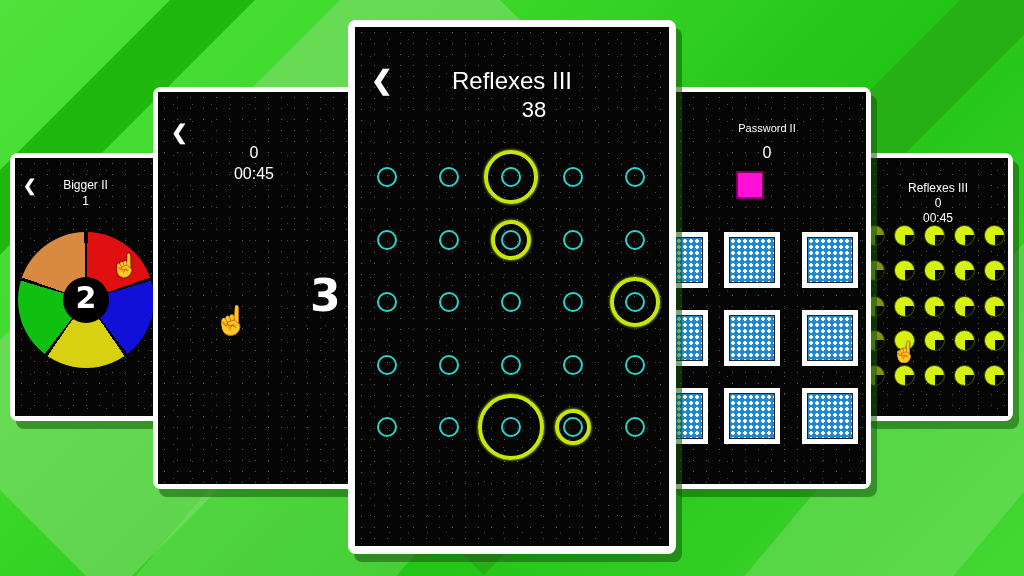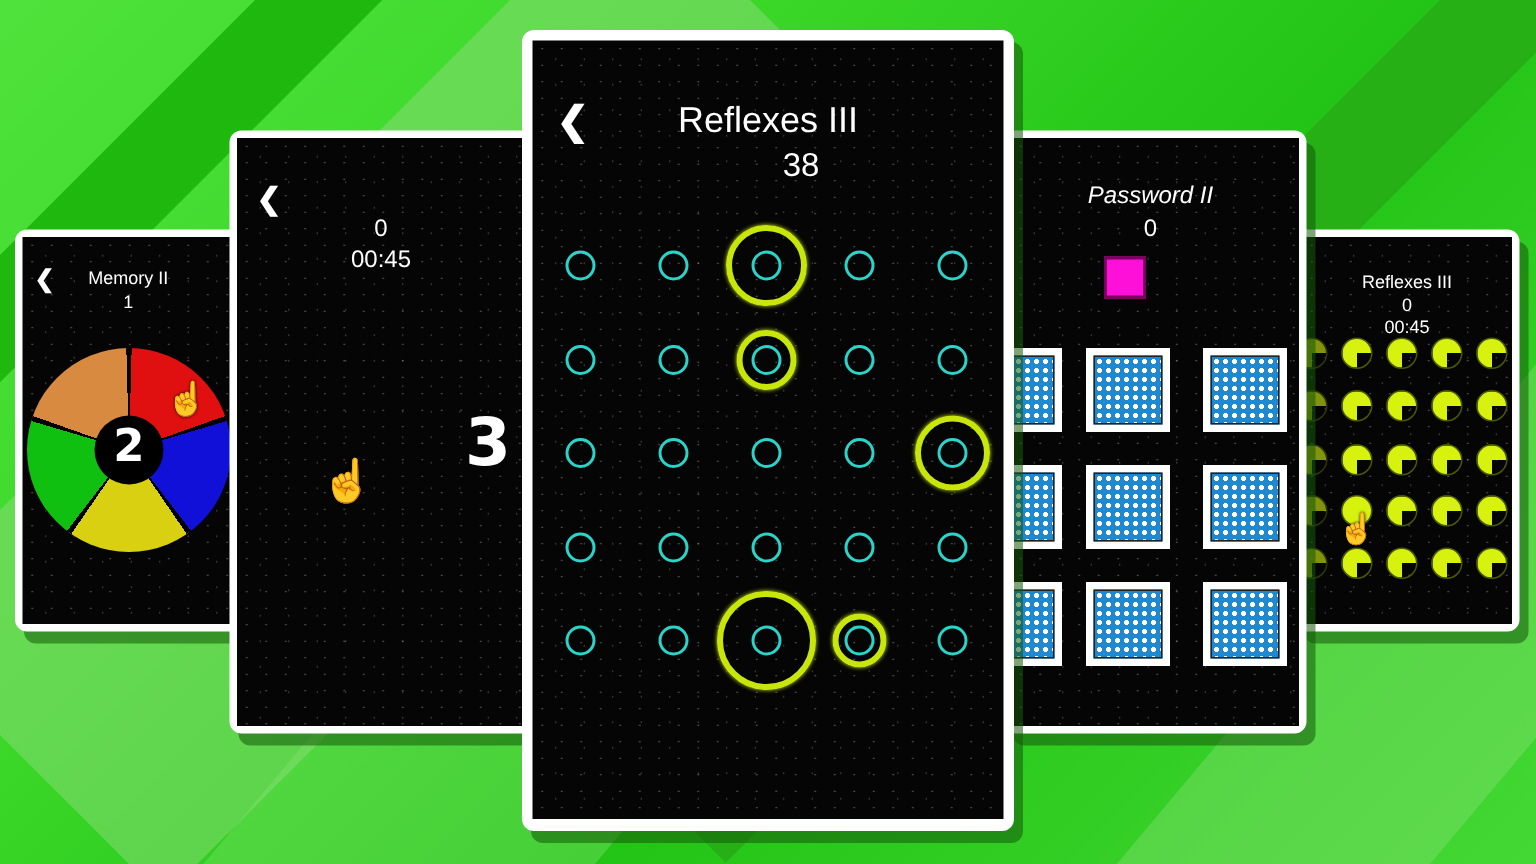--- a/index.html
+++ b/index.html
@@ -27,21 +27,21 @@
 
 <div class="bg-stripe" style="left:230px;top:-60px;width:60px;height:700px;background:#1fb80f;transform:rotate(45deg);"></div>
 <div class="bg-stripe" style="left:420px;top:-80px;width:260px;height:700px;background:rgba(150,220,130,0.45);transform:rotate(45deg);"></div>
 <div class="bg-stripe" style="left:1000px;top:-40px;width:70px;height:800px;background:#26b016;transform:rotate(45deg);"></div>
 <div class="bg-stripe" style="left:300px;top:380px;width:200px;height:400px;background:rgba(140,230,120,0.35);transform:rotate(40deg);"></div>
 <div class="bg-stripe" style="left:1060px;top:200px;width:160px;height:600px;background:rgba(150,225,130,0.35);transform:rotate(40deg);"></div>
 
 <div class="card" style="left:10px;top:153px;width:151px;height:268px;z-index:1;">
   <div class="screen">
     <div class="back" style="left:8px;top:18px;font-size:16px;">❮</div>
-    <div class="title" style="top:20px;font-size:12px;">Memory II</div>
+    <div class="title" style="top:20px;font-size:12px;">Bigger II</div>
     <div class="title" style="top:36px;font-size:12px;">1</div>
     <div style="position:absolute;left:3px;top:74px;width:136px;height:136px;border-radius:50%;
       background:conic-gradient(#e01010 0deg 72deg,#1010d8 72deg 144deg,#d8d010 144deg 216deg,#10c010 216deg 288deg,#d88a40 288deg 360deg);"></div>
     <div style="position:absolute;left:3px;top:74px;width:136px;height:136px;border-radius:50%;
       background:conic-gradient(#000 0deg 1.5deg,transparent 1.5deg 70.5deg,#000 70.5deg 73.5deg,transparent 73.5deg 142.5deg,#000 142.5deg 145.5deg,transparent 145.5deg 214.5deg,#000 214.5deg 217.5deg,transparent 217.5deg 286.5deg,#000 286.5deg 289.5deg,transparent 289.5deg 358.5deg,#000 358.5deg 360deg);"></div>
     <div style="position:absolute;left:48px;top:119px;width:46px;height:46px;border-radius:50%;background:#000;"></div>
     <div class="big-num" style="left:48px;top:122px;width:46px;text-align:center;font-size:30px;">2</div>
     <div class="hand" style="left:96px;top:95px;font-size:22px;">☝</div>
   </div>
 </div>
@@ -87,21 +87,21 @@
     <div class="back" style="left:13px;top:28px;font-size:20px;">❮</div>
     <div class="title" style="top:52px;font-size:16px;">0</div>
     <div class="title" style="top:73px;font-size:16px;">00:45</div>
     <div class="big-num" style="left:152px;top:178px;font-size:44px;">3</div>
     <div class="hand" style="left:56px;top:212px;font-size:28px;">☝</div>
   </div>
 </div>
 
 <div class="card" style="left:669px;top:87px;width:202px;height:402px;z-index:2;">
   <div class="screen">
-    <div class="title" style="top:30px;left:-6px;font-size:16px;font-style:italic;">Password II</div>
+    <div class="title" style="top:30px;left:-6px;font-size:11px;">Password II</div>
     <div class="title" style="top:52px;left:-6px;font-size:16px;">0</div>
     <div style="position:absolute;left:62px;top:79px;width:28px;height:28px;background:#ff10d8;border:2px solid #7a0060;box-sizing:border-box;"></div>
     <div class="tile" style="left:-22px;top:140px;width:56px;height:56px;">
         <div class="tile-in"></div>
       </div>
     <div class="tile" style="left:50px;top:140px;width:56px;height:56px;">
         <div class="tile-in"></div>
       </div>
     <div class="tile" style="left:128px;top:140px;width:56px;height:56px;">
         <div class="tile-in"></div>

